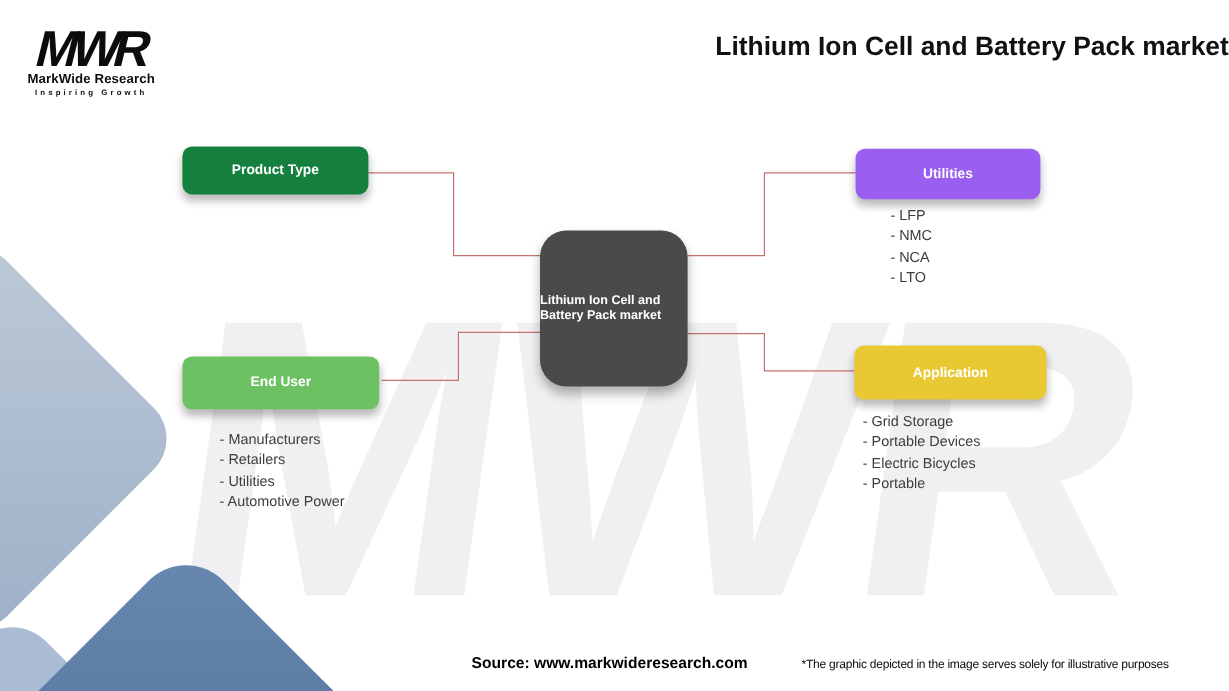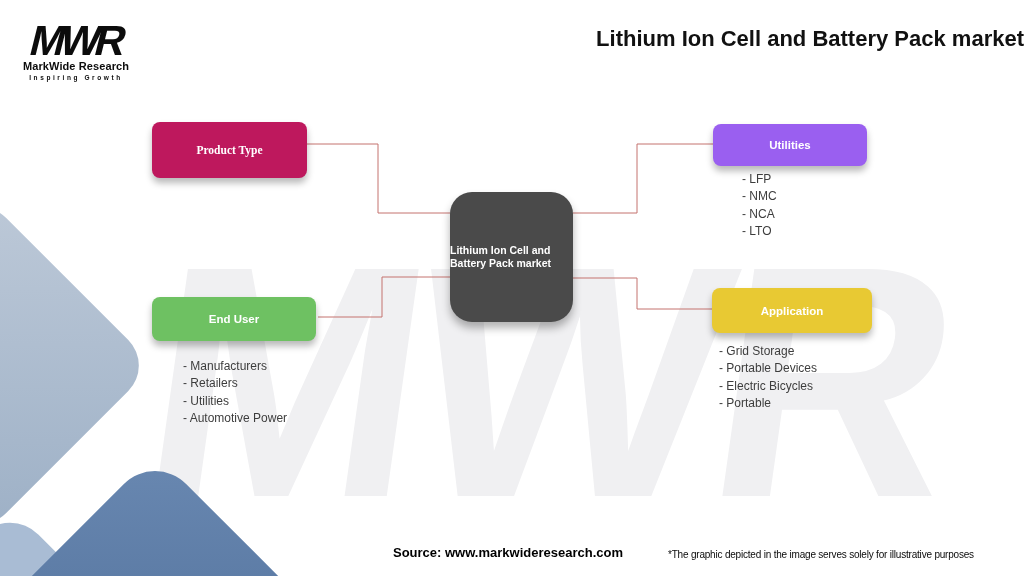--- a/index.html
+++ b/index.html
@@ -50,21 +50,21 @@
     font-size:22px; font-weight:bold; color:#111; z-index:3;
   }
 
   
   .pill {
     position:absolute; z-index:3; border-radius:8px;
     display:flex; align-items:center; justify-content:center;
     color:#ffffff; font-weight:bold; font-size:11.5px;
     box-shadow:0 5px 7px rgba(0,0,0,0.28);
   }
-  .pill-product     { left:152px; top:122px; width:155px; height:56px; background:#be185d;font-family:Liberation Serif, serif; }
+  .pill-product     { left:152px; top:122px; width:155px; height:40px; background:#15803d; }
   .pill-technology  { left:713px; top:124px; width:154px; height:42px; background:#9a5ff0; }
   .pill-enduser     { left:152px; top:297px; width:164px; height:44px; background:#6ec162; }
   .pill-application { left:712px; top:288px; width:160px; height:45px; background:#e8c933; }
 
   
   .list { position:absolute; z-index:3; font-size:12px; color:#3d3d3d; line-height:17.3px; white-space:nowrap; }
   .list-product     { left:183px; top:177px; }
   .list-technology  { left:742px; top:171px; }
   .list-enduser     { left:183px; top:358px; }
   .list-application { left:719px; top:343px; }

